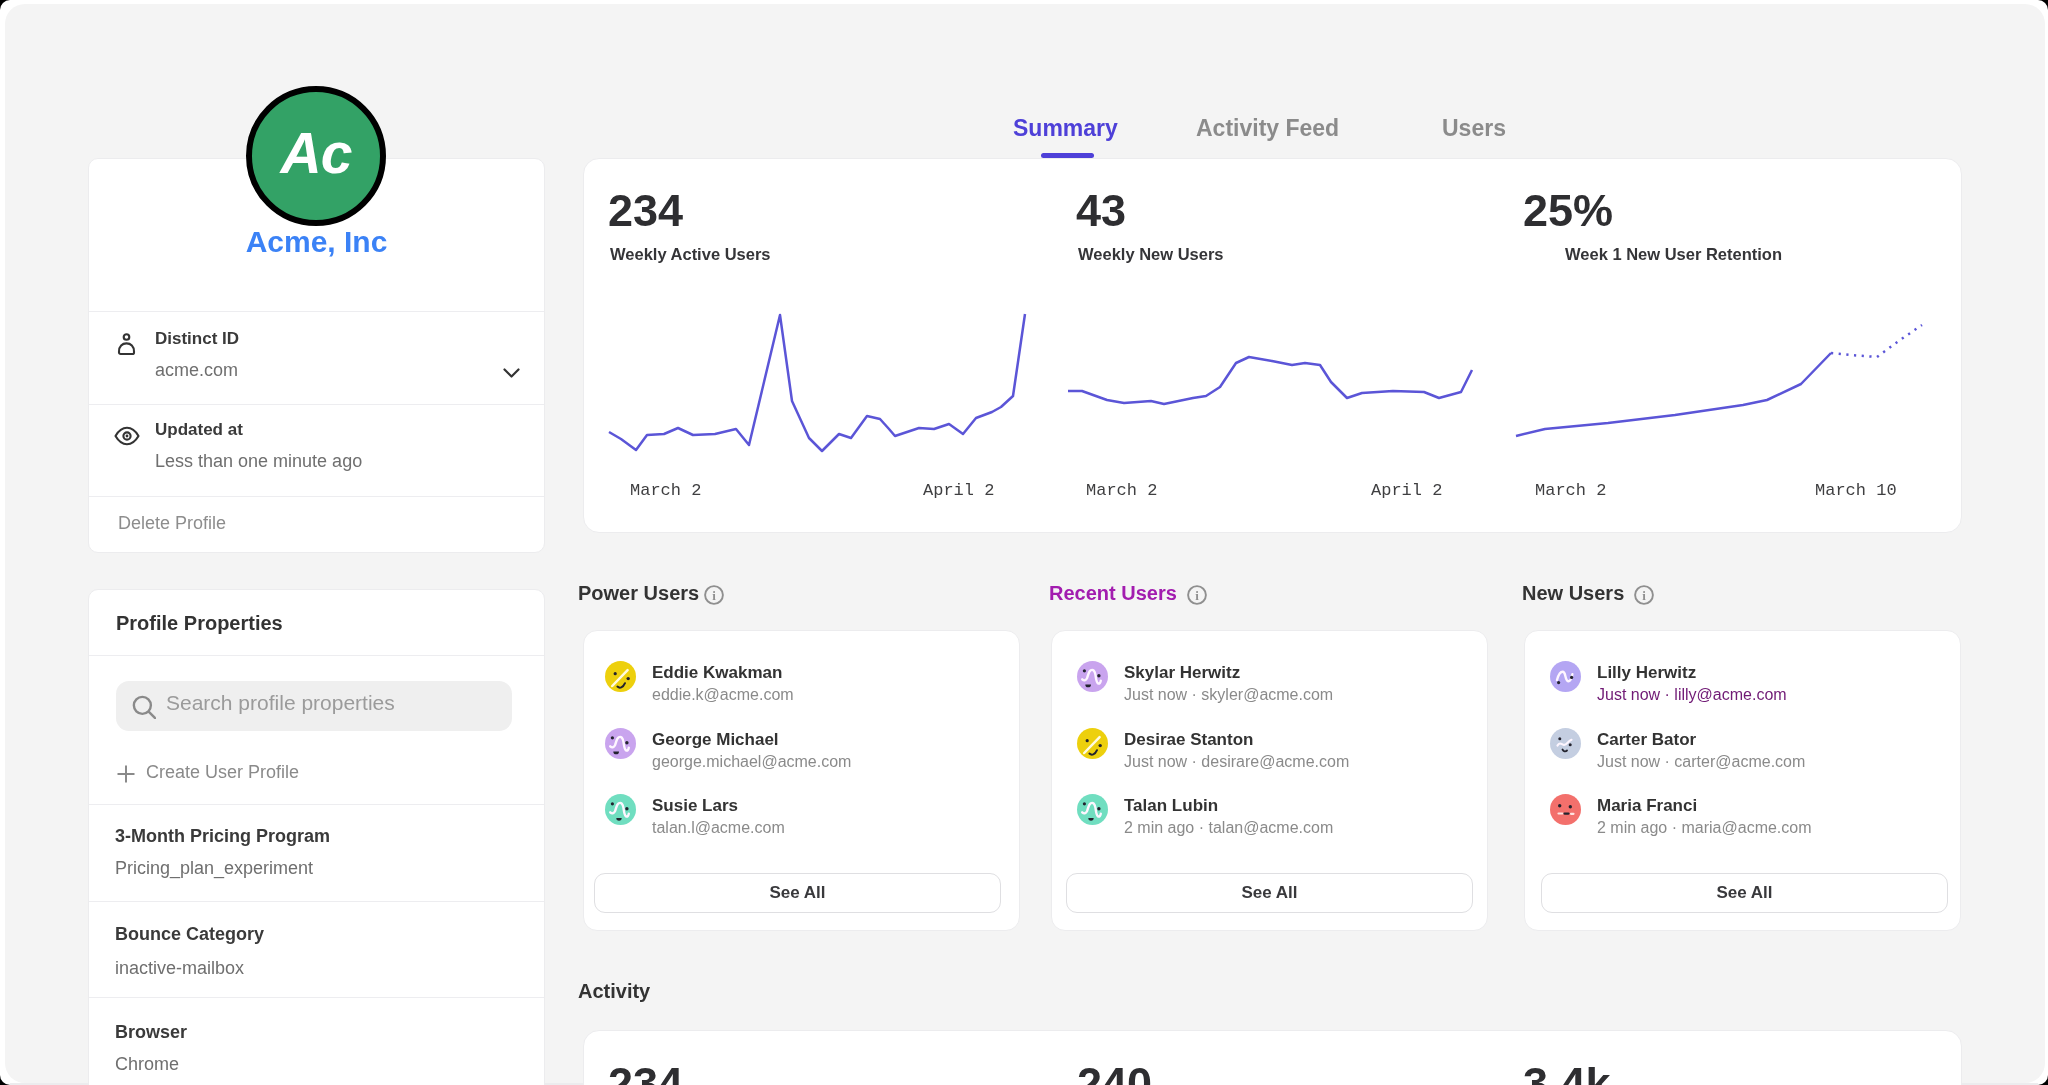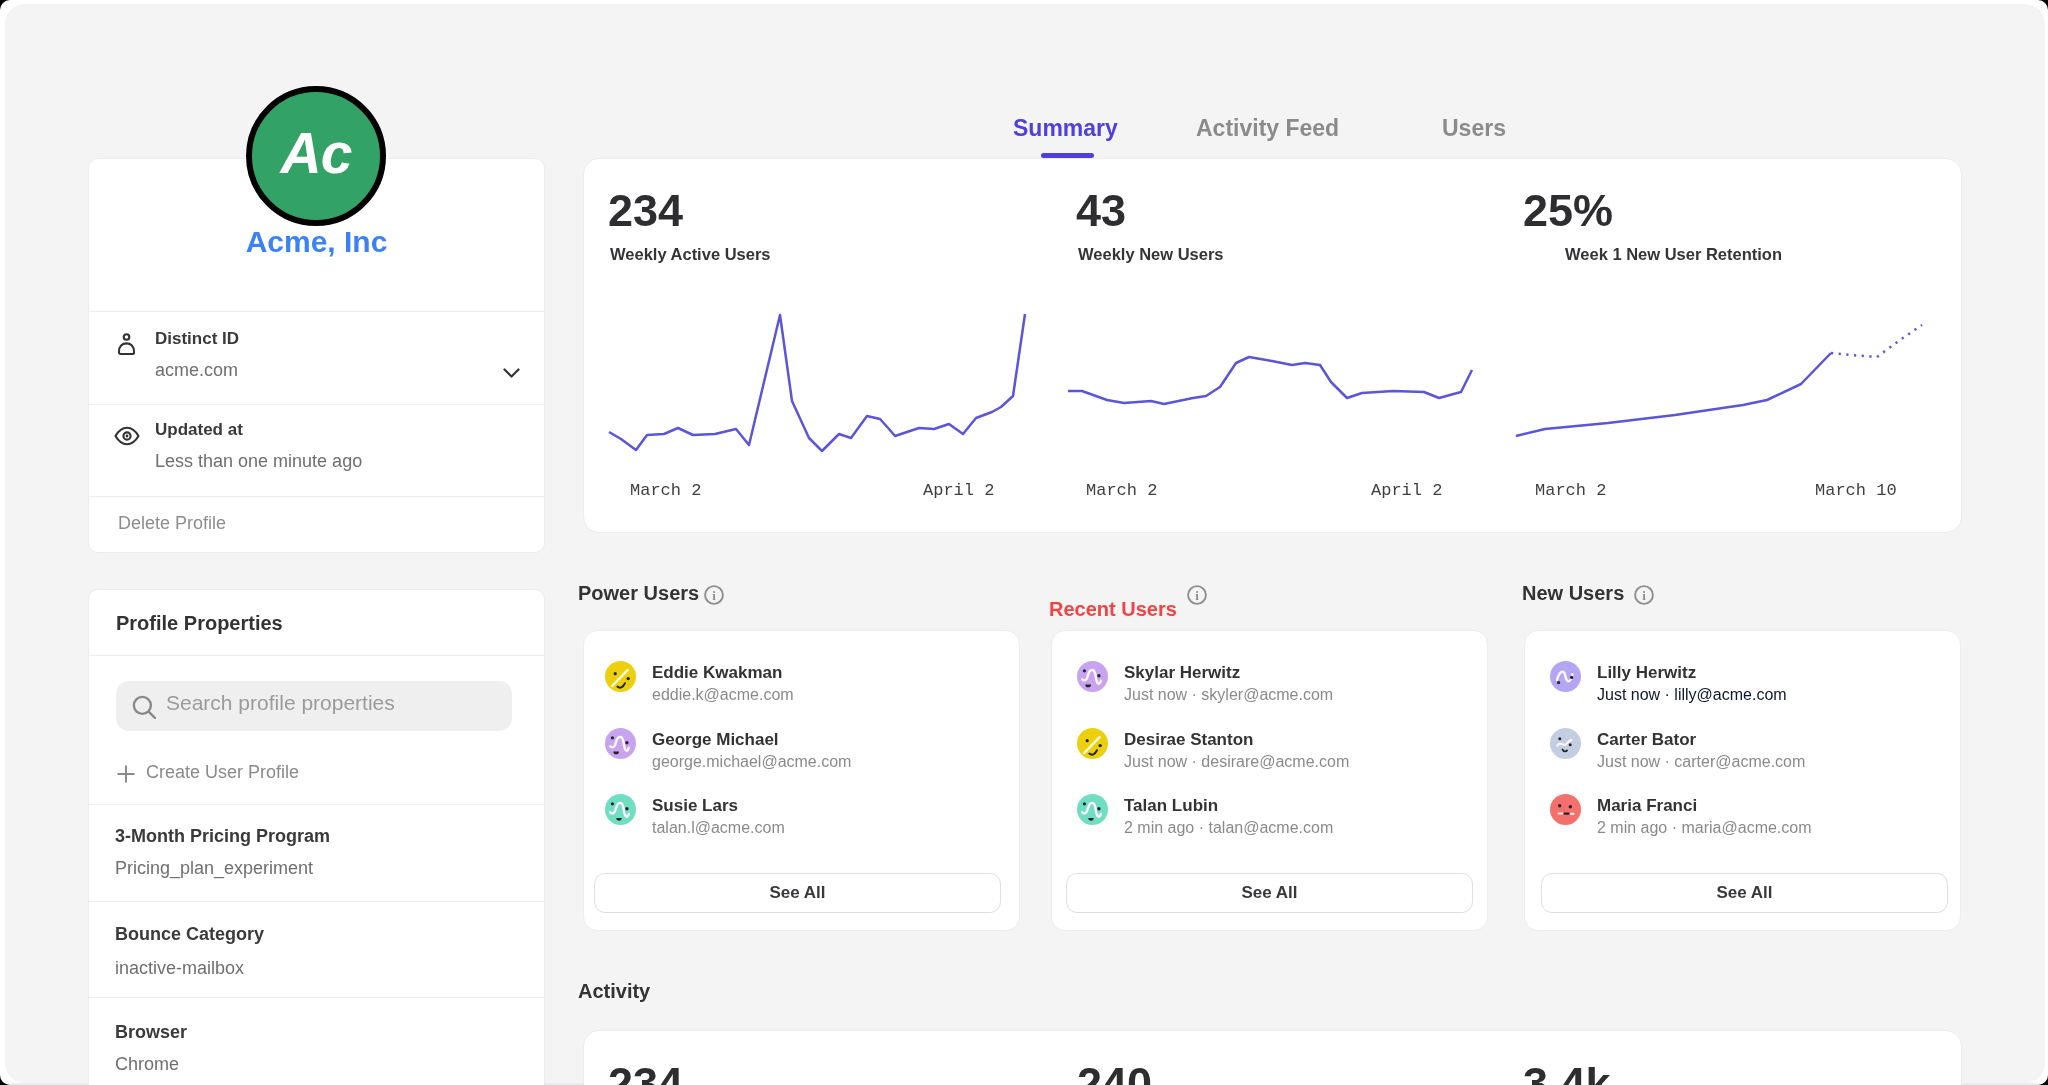--- a/index.html
+++ b/index.html
@@ -111,21 +111,21 @@
   <div class="t" style="left:1086px; top:482px; font-family:'Liberation Mono',monospace; font-size:17px; color:#3f3f41;">March 2</div>
   <div class="t" style="left:1371px; top:482px; font-family:'Liberation Mono',monospace; font-size:17px; color:#3f3f41;">April 2</div>
   <div class="t" style="left:1535px; top:482px; font-family:'Liberation Mono',monospace; font-size:17px; color:#3f3f41;">March 2</div>
   <div class="t" style="left:1815px; top:482px; font-family:'Liberation Mono',monospace; font-size:17px; color:#3f3f41;">March 10</div>
 
   <div class="t b" style="left:578px; top:583px; font-size:20px; color:#333;">Power Users</div>
   <svg class="abs" style="left:704px; top:585px;" width="20" height="20" viewBox="0 0 20 20">
     <circle cx="10" cy="10" r="8.9" fill="none" stroke="#8f8f8f" stroke-width="1.9"></circle>
     <text x="10" y="14.6" text-anchor="middle" font-family="Liberation Serif" font-weight="bold" font-size="13px" fill="#8f8f8f">i</text>
   </svg>
-  <div class="t b" style="left:1049px; top:583px; font-size:20px; color:#ef4444;margin-top:16px;">Recent Users</div>
+  <div class="t b" style="left:1049px; top:583px; font-size:20px; color:#a21caf;">Recent Users</div>
   <svg class="abs" style="left:1187px; top:585px;" width="20" height="20" viewBox="0 0 20 20">
     <circle cx="10" cy="10" r="8.9" fill="none" stroke="#8f8f8f" stroke-width="1.9"></circle>
     <text x="10" y="14.6" text-anchor="middle" font-family="Liberation Serif" font-weight="bold" font-size="13px" fill="#8f8f8f">i</text>
   </svg>
   <div class="t b" style="left:1522px; top:583px; font-size:20px; color:#333;">New Users</div>
   <svg class="abs" style="left:1634px; top:585px;" width="20" height="20" viewBox="0 0 20 20">
     <circle cx="10" cy="10" r="8.9" fill="none" stroke="#8f8f8f" stroke-width="1.9"></circle>
     <text x="10" y="14.6" text-anchor="middle" font-family="Liberation Serif" font-weight="bold" font-size="13px" fill="#8f8f8f">i</text>
   </svg>
 
@@ -207,21 +207,21 @@
     <path d="M12.5 21.5 C13.5 23.5 15.5 24 17 22.5" stroke="#23232e" stroke-width="1.8" fill="none" stroke-linecap="round"></path>
   </svg>
   <svg class="abs" style="left:1550px; top:794px;" width="31" height="31" viewBox="0 0 31 31">
     <circle cx="15.5" cy="15.5" r="15.5" fill="#f3706c"></circle>
     <circle cx="9.7" cy="11.7" r="1.7" fill="#23232e"></circle>
     <circle cx="20.3" cy="12.7" r="1.7" fill="#23232e"></circle>
     <path d="M8.5 19.5 L12.5 19.5 M21 19.8 L23.5 19.8" stroke="#ffe3e1" stroke-width="2.2" stroke-linecap="round"></path>
     <path d="M14.5 19.6 L18.5 19.6" stroke="#23232e" stroke-width="2.2" stroke-linecap="round"></path>
   </svg>
   <div class="t b" style="left:1597px; top:664px; font-size:17px; color:#333;">Lilly Herwitz</div>
-  <div class="t" style="left:1597px; top:687px; font-size:16px; color:#0f172a;">Just now · lilly@acme.com</div>
+  <div class="t" style="left:1597px; top:687px; font-size:16px; color:#701a75;">Just now · lilly@acme.com</div>
   <div class="t b" style="left:1597px; top:731px; font-size:17px; color:#333;">Carter Bator</div>
   <div class="t" style="left:1597px; top:754px; font-size:16px; color:#8a8a8a;">Just now · carter@acme.com</div>
   <div class="t b" style="left:1597px; top:797px; font-size:17px; color:#333;">Maria Franci</div>
   <div class="t" style="left:1597px; top:820px; font-size:16px; color:#8a8a8a;">2 min ago · maria@acme.com</div>
   <div class="abs" style="left:1541px; top:873px; width:407px; height:40px; border:1px solid #dfdfe2; border-radius:11px; background:#fff;"></div>
   <div class="t b" style="left:1541px; top:884px; width:407px; text-align:center; font-size:17px; color:#39393c;">See All</div>
 
   <div class="t b" style="left:578px; top:981px; font-size:20px; color:#333;">Activity</div>
   <div class="card" style="left:583px; top:1030px; width:1379px; height:300px; border-radius:16px;"></div>
   <div class="t b" style="left:608px; top:1061px; font-size:45px; color:#2e2e31;">234</div>

